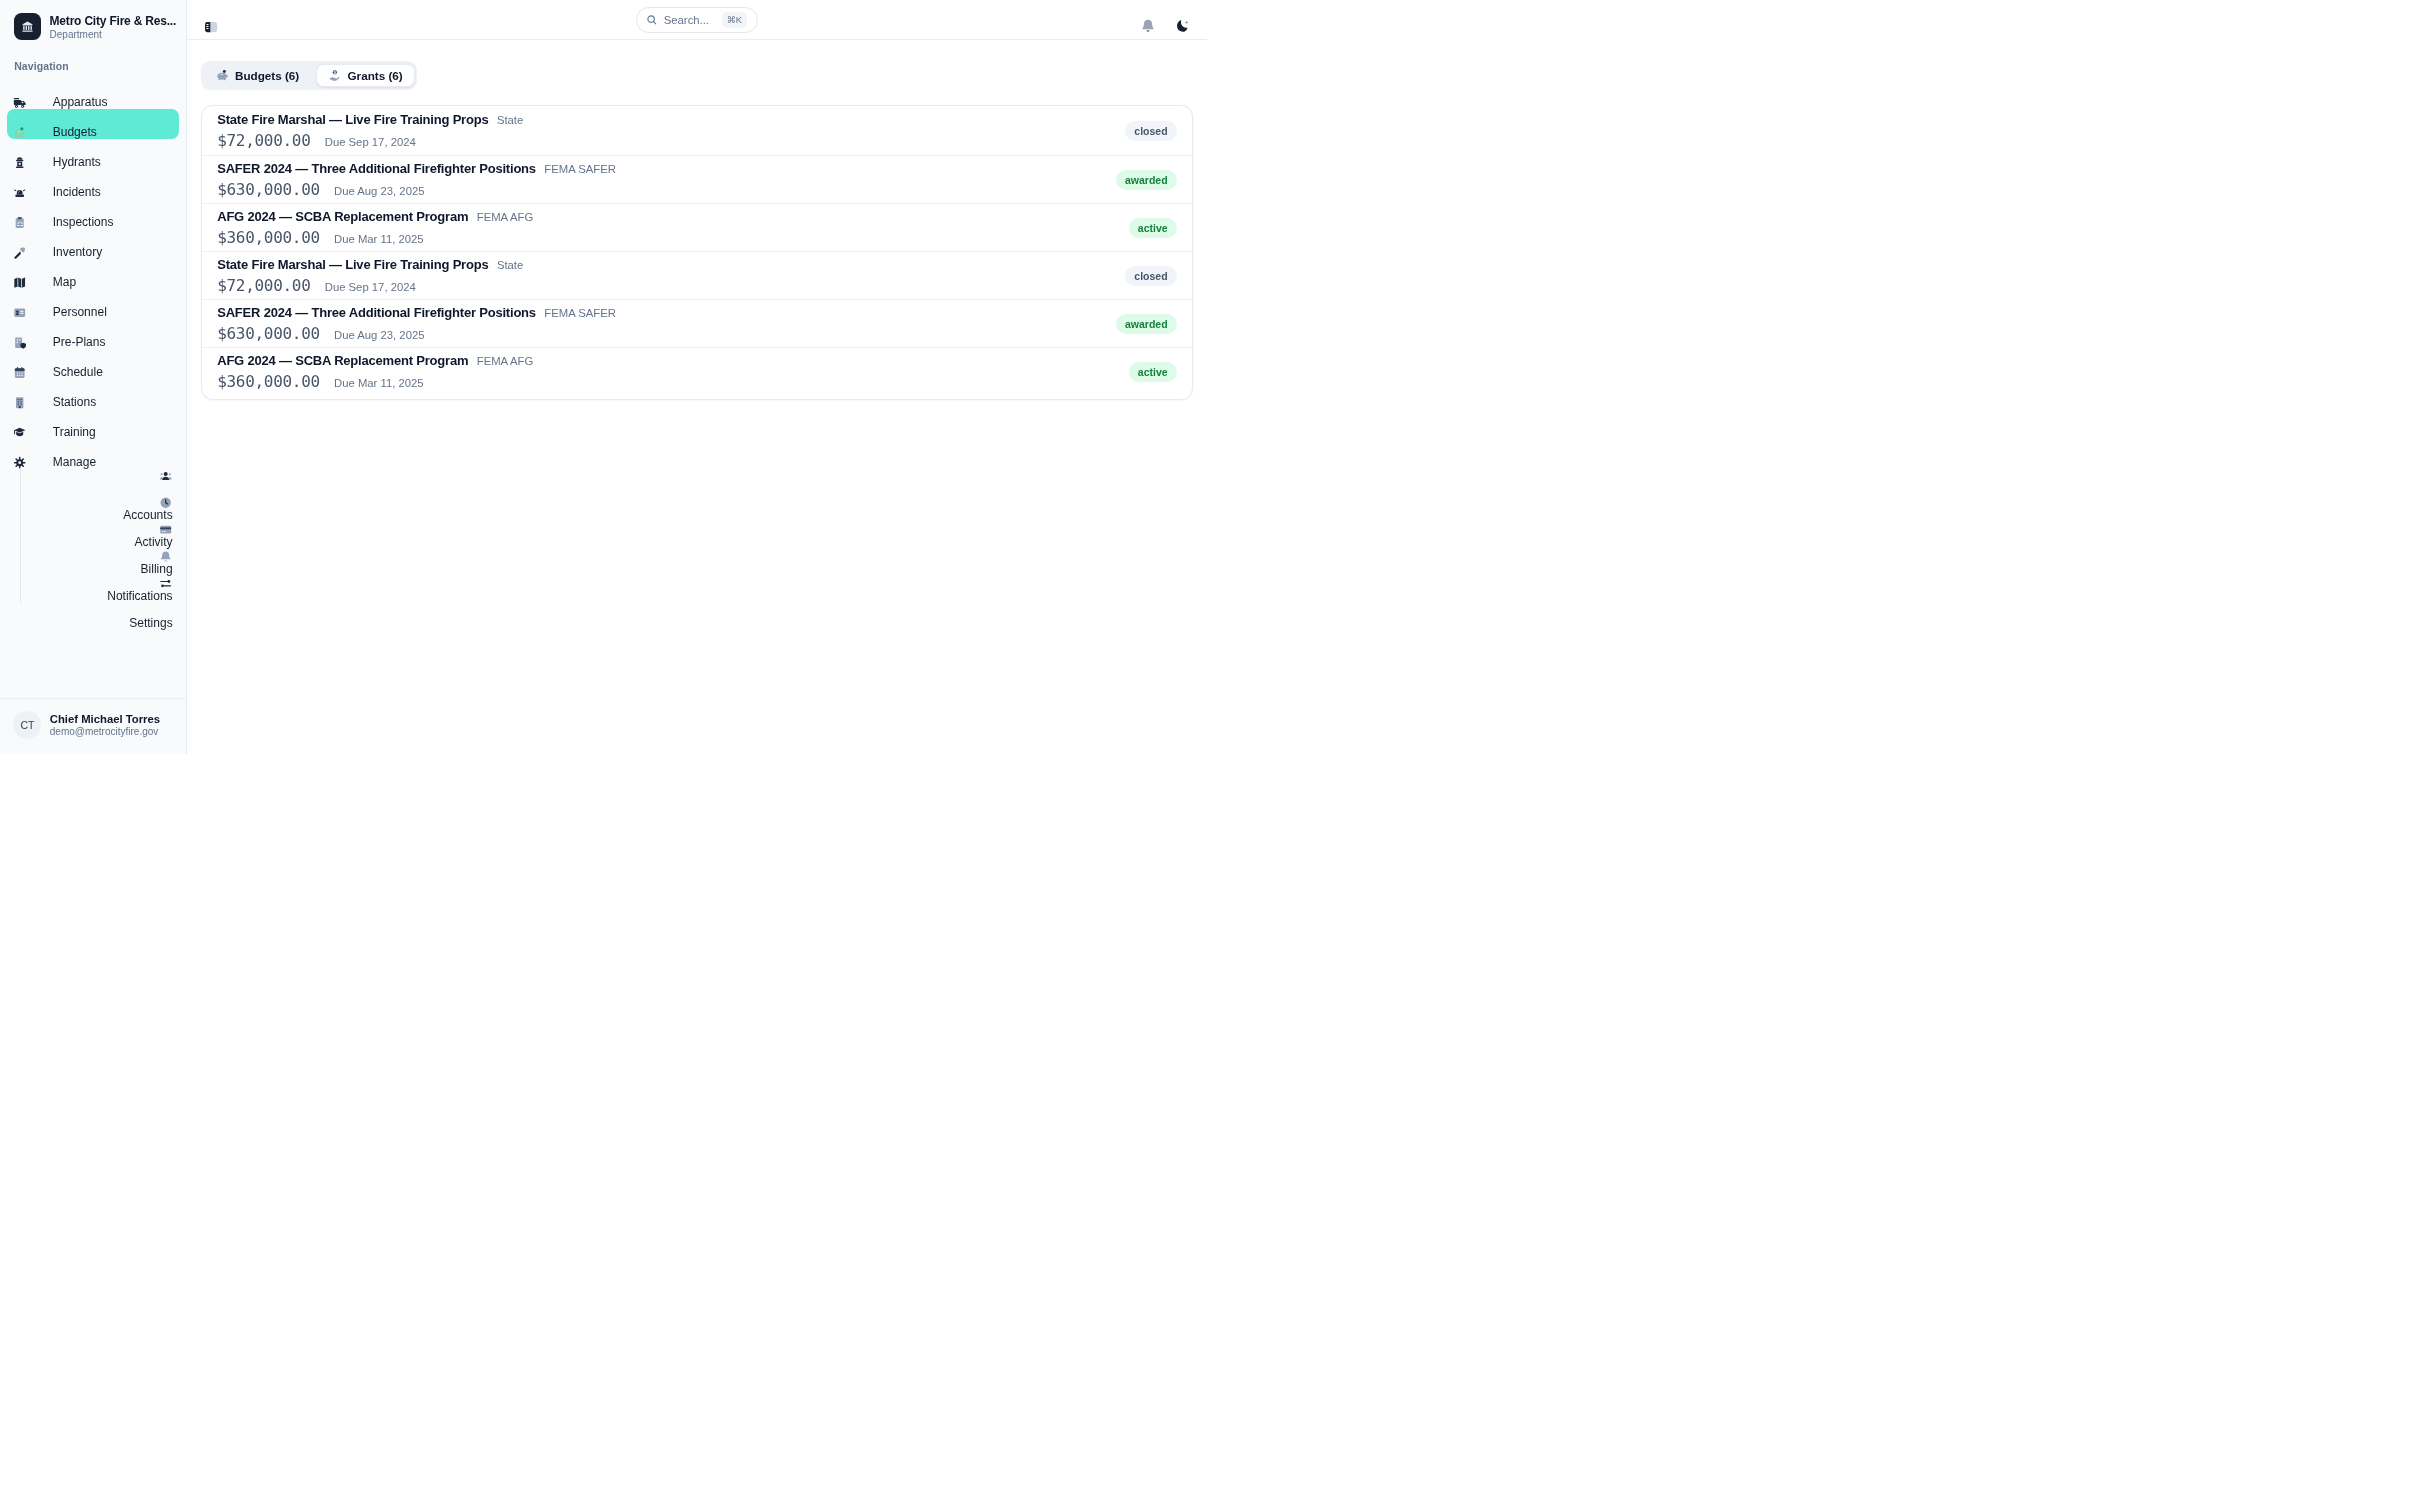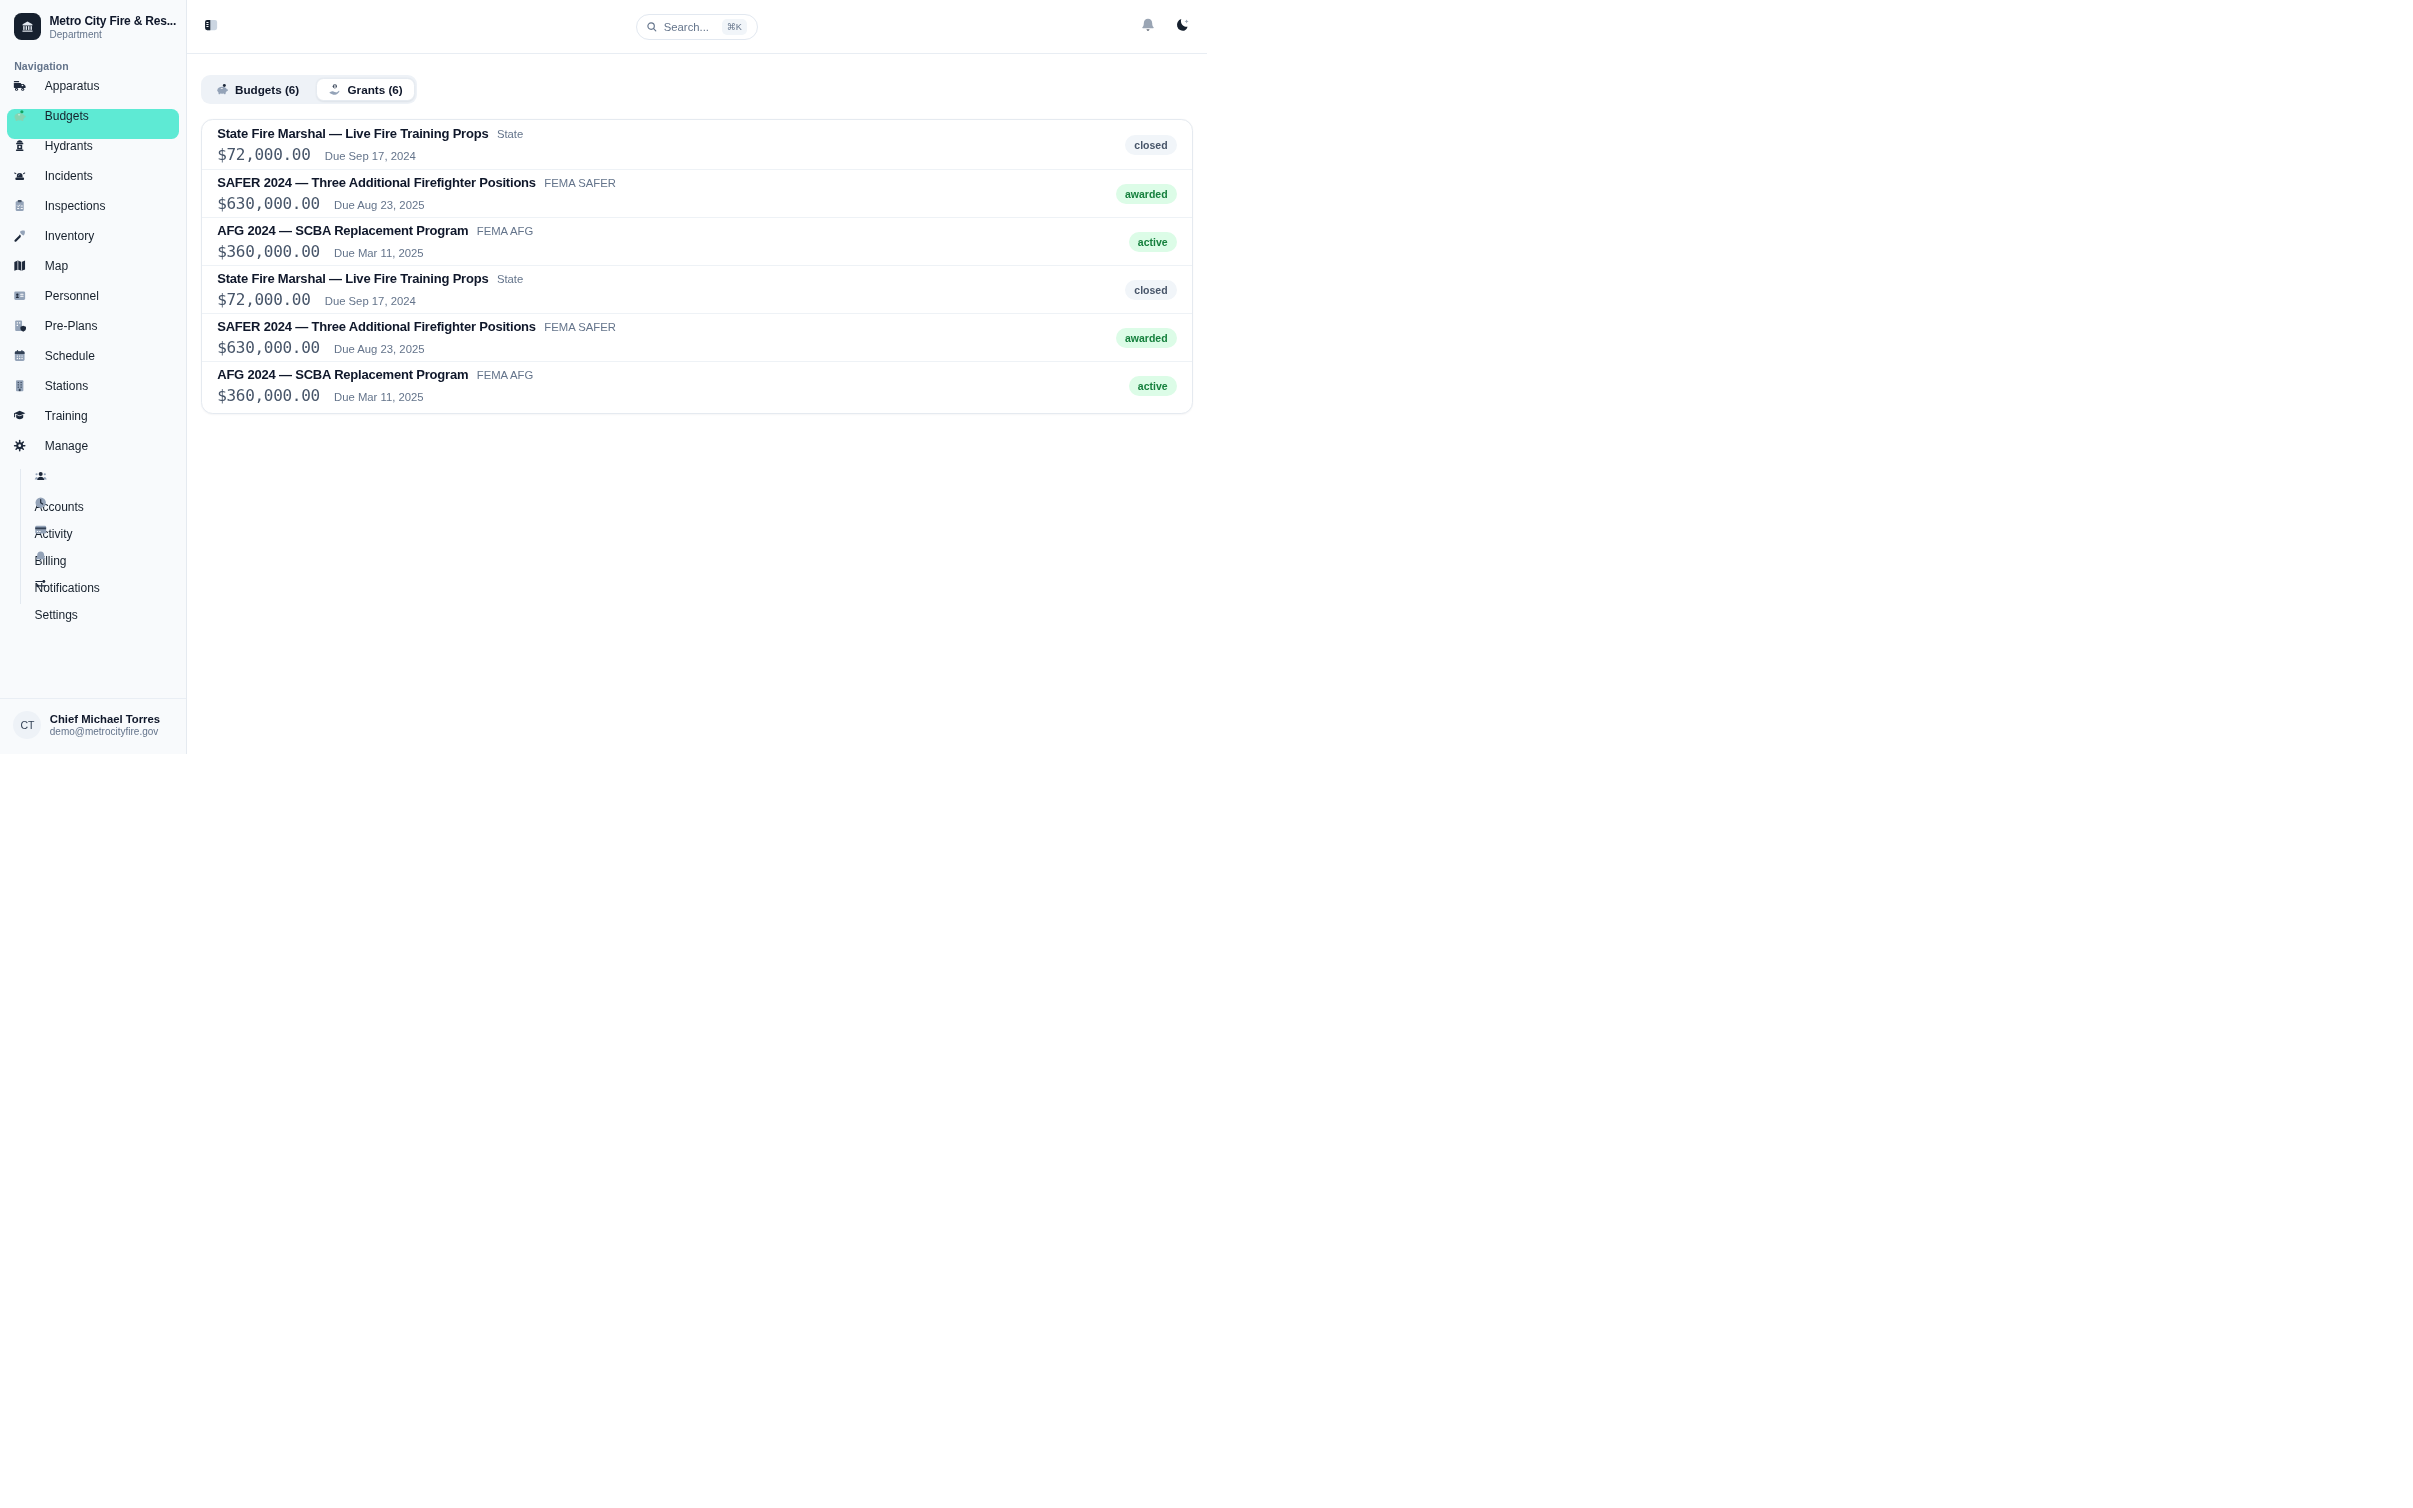--- a/index.html
+++ b/index.html
@@ -22,21 +22,21 @@
     width:27px; height:27px; border-radius:7.5px; background:#16202e;
     display:flex; align-items:center; justify-content:center; flex:none;
   }
   .org-text { min-width:0; }
   .org-name { font-size:12px; font-weight:700; color:#0f172a; white-space:nowrap; letter-spacing:-0.2px; }
   .org-type { font-size:10px; color:#64748b; margin-top:1.7px; }
 
   .nav-label { font-size:10.5px; font-weight:700; color:#64748b; padding:15px 0 6.7px 14.2px; letter-spacing:0.1px; }
   nav { flex:1; padding:0 6.7px; }
   .nav-item {
-    display:flex; align-items:flex-start; gap:18px; height:30px;
+    display:flex; align-items:flex-end; gap:26px; height:30px;
     padding:0 6.7px; border-radius:7.5px; cursor:pointer;
     font-size:12px; font-weight:500; color:#16202c;
   }
   .nav-item.active { background:#5eead4; }
   .nav-ic { width:13.4px; height:13.4px; flex:none; display:flex; align-items:center; justify-content:center; }
   .subnav { margin-left:13.4px; border-left:0.8px solid #e3e9f0; }
   .subnav .nav-item { height:27px; padding-left:13.4px; border-radius:6.7px;flex-direction:column; }
 
   .sidebar-footer {
     border-top:0.8px solid #e9eef4; padding:11.7px 13.4px 15px 13.4px;
@@ -46,22 +46,22 @@
     width:28px; height:28px; border-radius:50%; background:#eef2f7; flex:none;
     display:flex; align-items:center; justify-content:center;
     font-size:10.5px; color:#334155; font-weight:500;
   }
   .user-name { font-size:11.3px; font-weight:700; color:#0f172a; }
   .user-email { font-size:10px; color:#64748b; margin-top:1.7px; }
 
   
   .main { flex:1; display:flex; flex-direction:column; min-width:0; }
   .topbar {
-    height:54px; border-bottom:0.8px solid #e8edf3; position:relative;
-    display:flex; align-items:center; padding:0 15px; flex:none;
+    height:40px; border-bottom:0.8px solid #e8edf3; position:relative;
+    display:flex; align-items:flex-end; padding:0 15px; flex:none;
   }
   .icon-btn { background:none; border:none; cursor:pointer; display:flex; align-items:center; padding:1.7px; }
   .search {
     position:absolute; left:50%; top:50%; transform:translate(-50%,-50%);
     width:122px; height:26px; border:0.8px solid #e2e8f0; border-radius:837px;
     background:#fff; display:flex; align-items:center; gap:5.9px; padding:0 5px 0 9.2px; cursor:text;
   }
   .search input {
     border:none; outline:none; background:transparent; width:52px;
     font-size:11.3px; color:#334155; font-family:"Liberation Sans", sans-serif;

